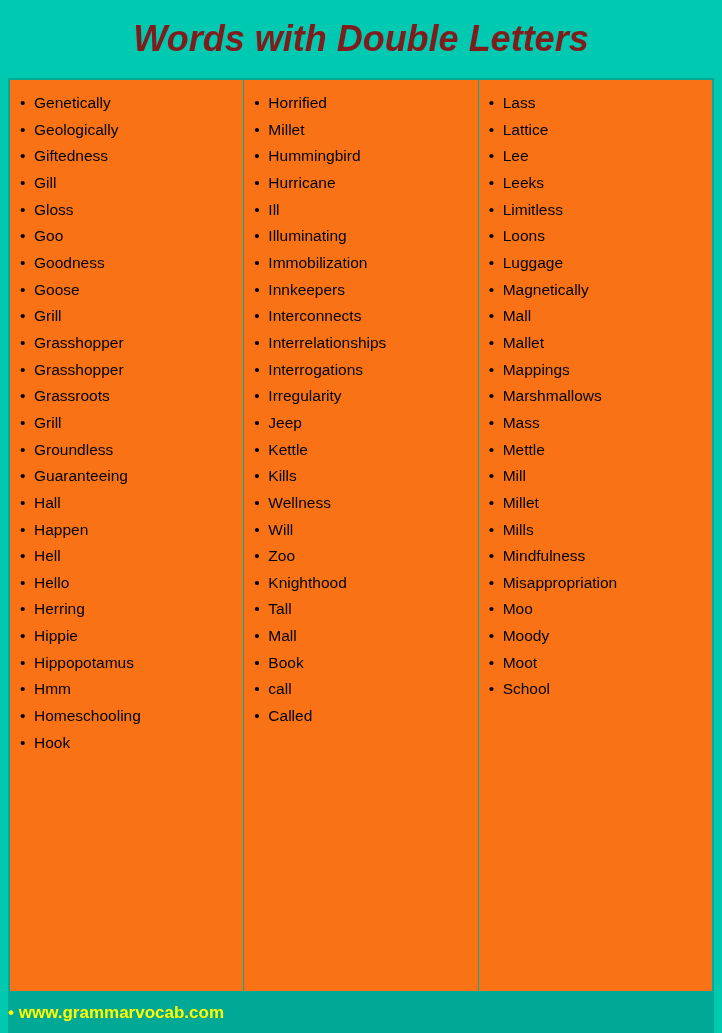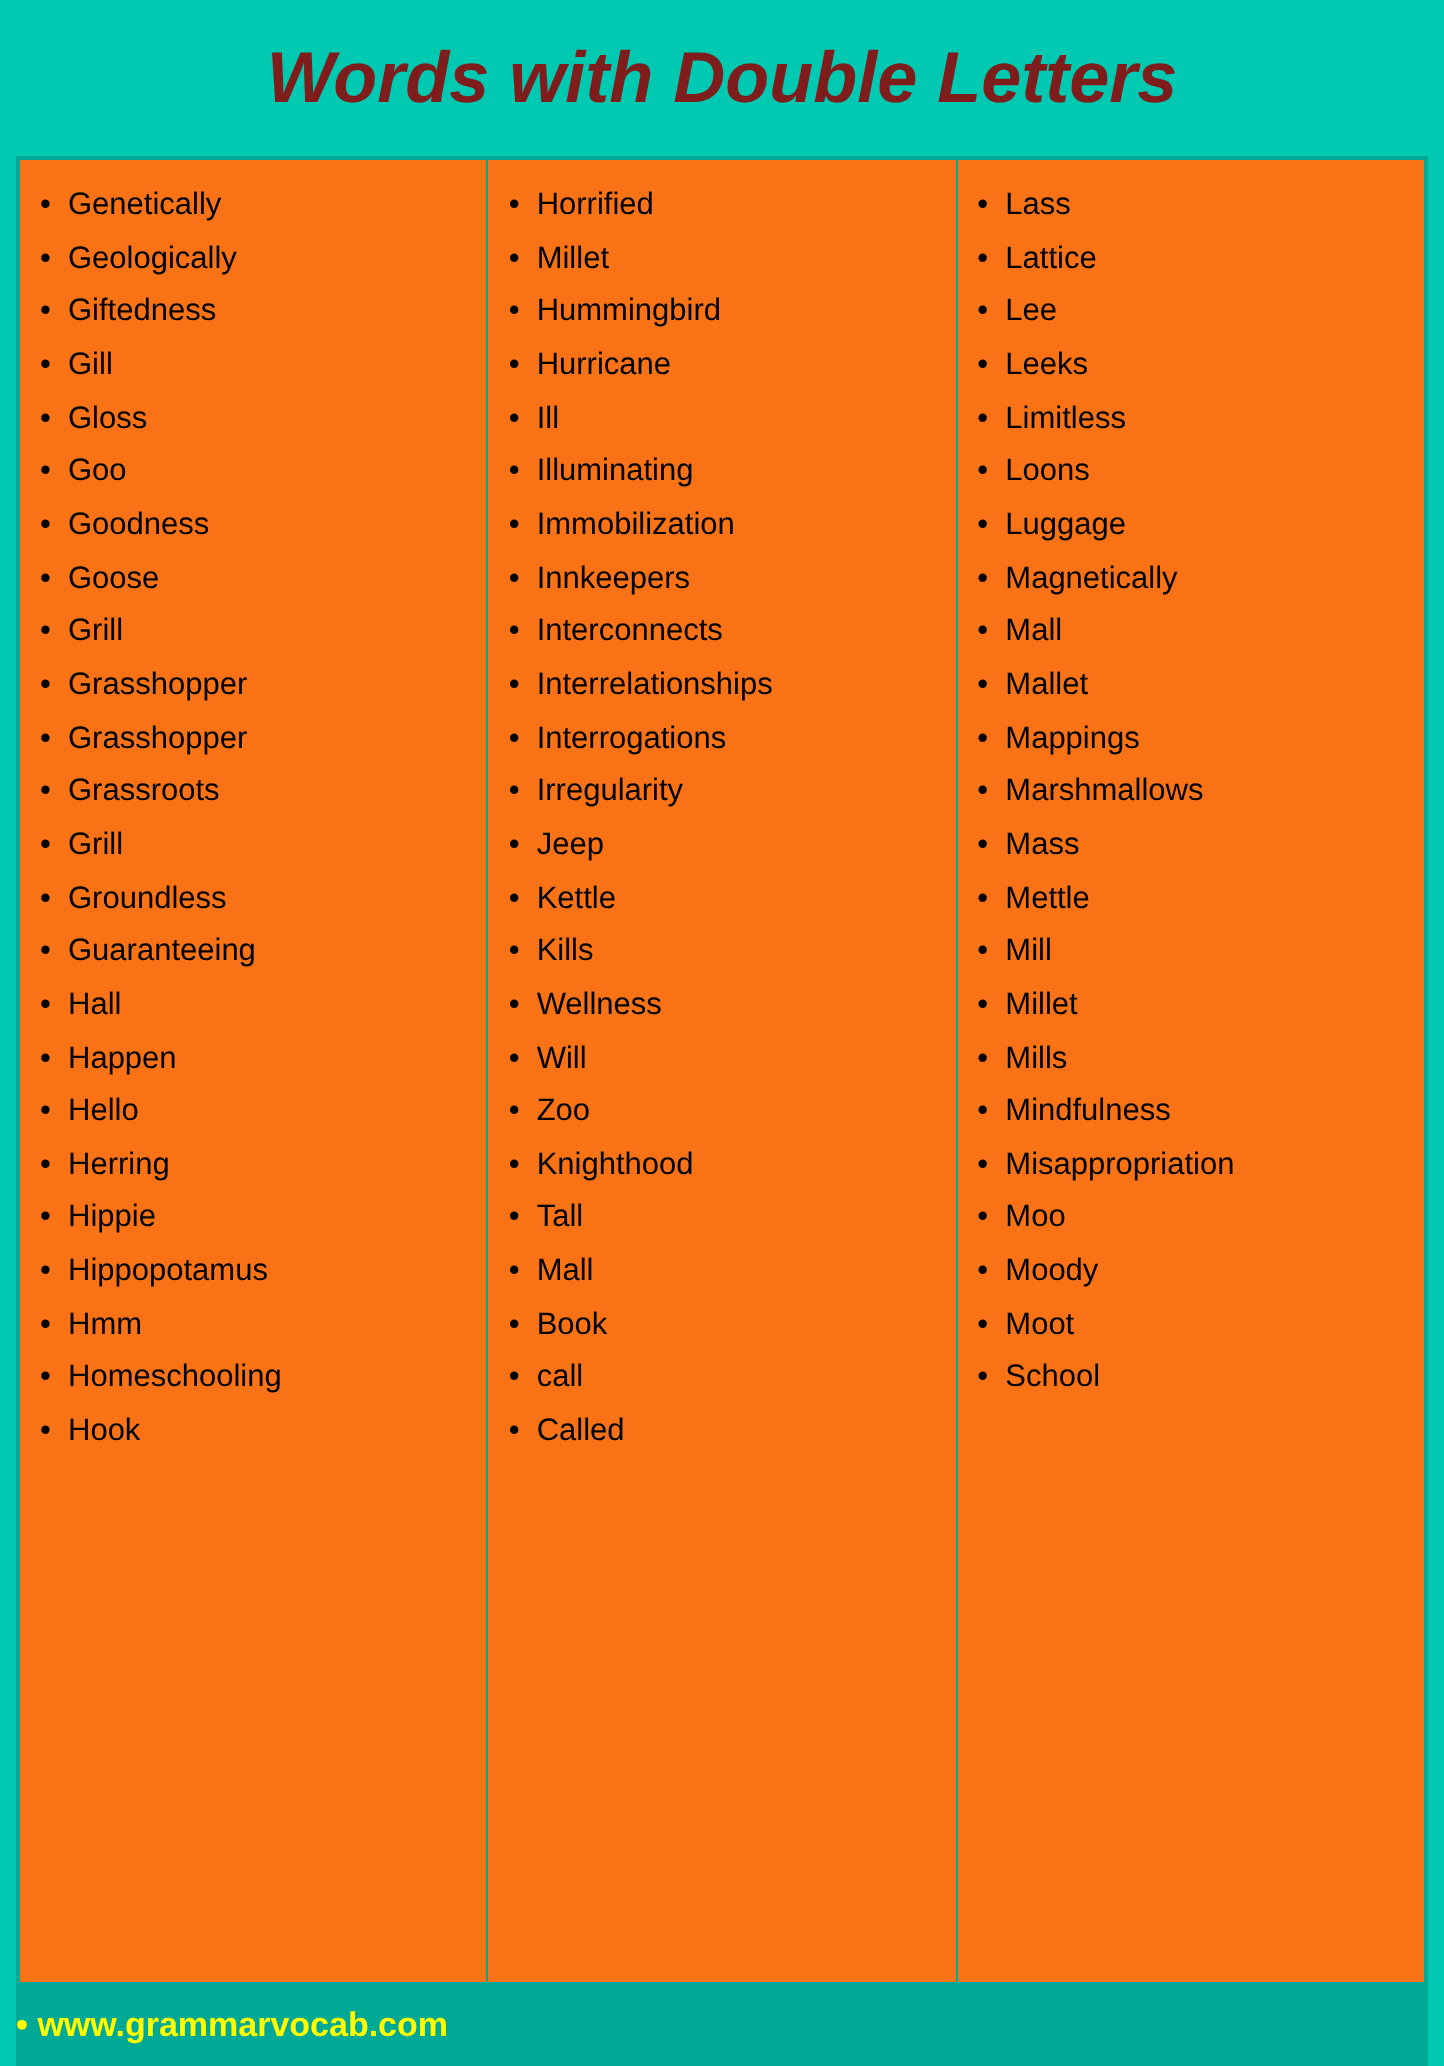--- a/index.html
+++ b/index.html
@@ -88,20 +88,21 @@
         <li>Goose</li>
         <li>Grill</li>
         <li>Grasshopper</li>
         <li>Grasshopper</li>
         <li>Grassroots</li>
         <li>Grill</li>
         <li>Groundless</li>
         <li>Guaranteeing</li>
         <li>Hall</li>
         <li>Happen</li>
+        <li>Hell</li>
         <li>Hello</li>
         <li>Herring</li>
         <li>Hippie</li>
         <li>Hippopotamus</li>
         <li>Hmm</li>
         <li>Homeschooling</li>
         <li>Hook</li>
       </ul>
     </div>
     <div class="column">

